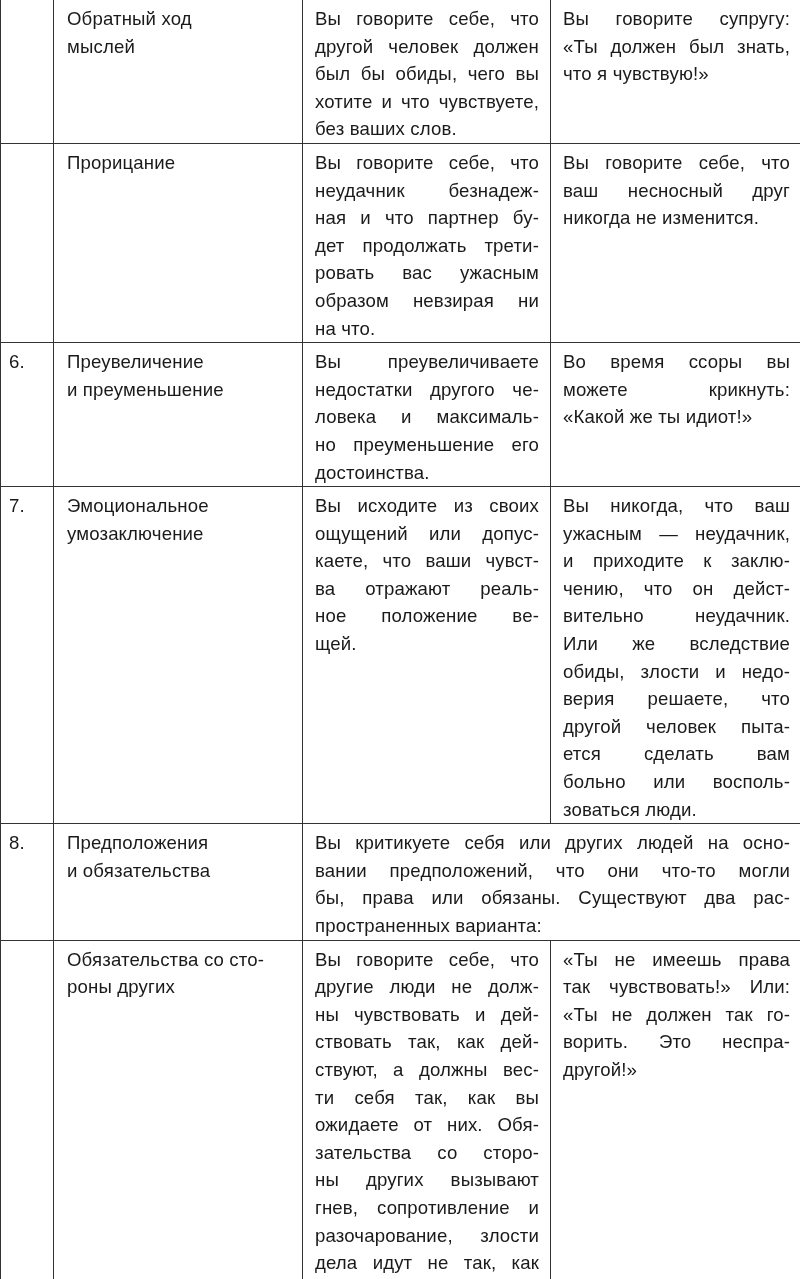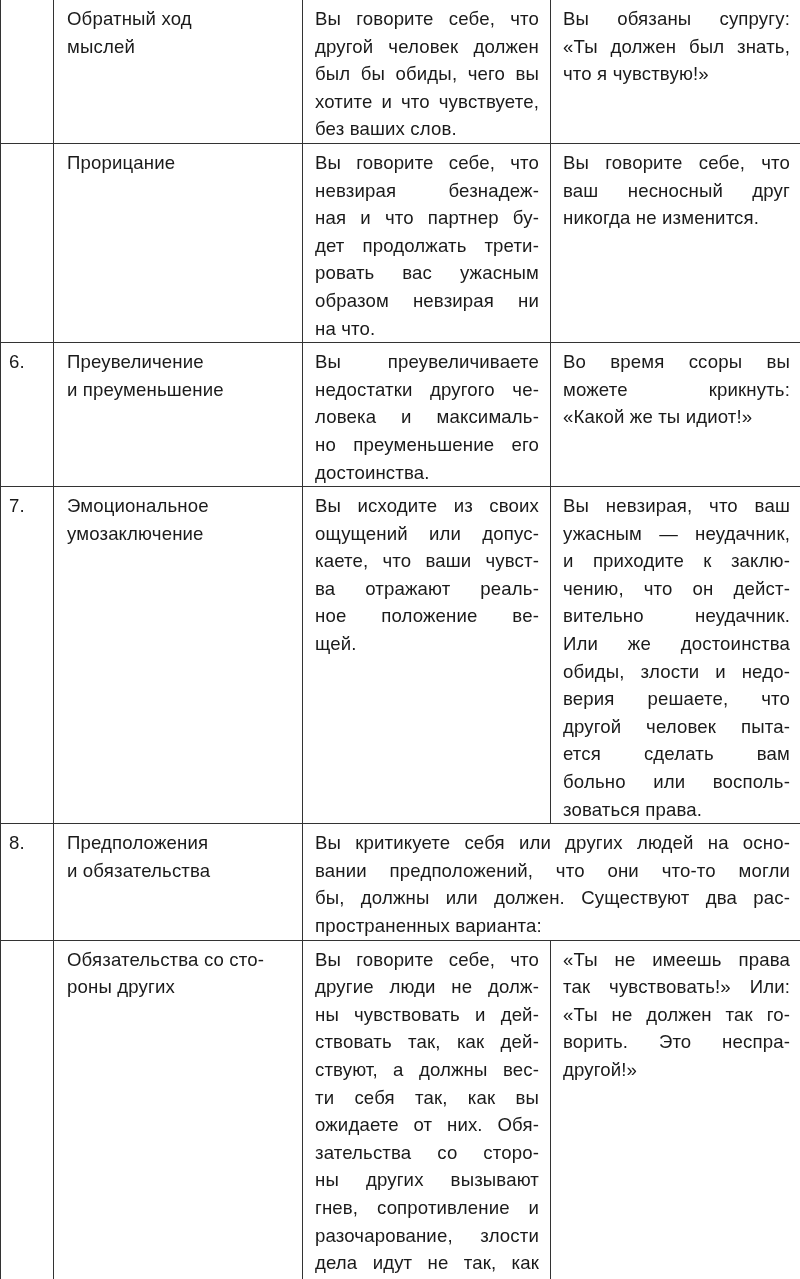--- a/index.html
+++ b/index.html
@@ -81,34 +81,34 @@
             <span class="line">мыслей</span>
           </td>
         <td class="desc just">
             <span class="spread">Вы говорите себе, что</span>
             <span class="spread">другой человек должен</span>
             <span class="spread">был бы обиды, чего вы</span>
             <span class="spread">хотите и что чувствуете,</span>
             <span class="line">без ваших слов.</span>
           </td>
         <td class="ex just">
-            <span class="spread">Вы обязаны супругу:</span>
+            <span class="spread">Вы говорите супругу:</span>
             <span class="spread">«Ты должен был знать,</span>
             <span class="line">что я чувствую!»</span>
           </td>
       </tr>
 
       <tr style="height:193px">
         <td class="num"><span></span></td>
         <td class="name">
             <span class="line">Прорицание</span>
           </td>
         <td class="desc just">
             <span class="spread">Вы говорите себе, что</span>
-            <span class="spread">невзирая безнадеж-</span>
+            <span class="spread">неудачник безнадеж-</span>
             <span class="spread">ная и что партнер бу-</span>
             <span class="spread">дет продолжать трети-</span>
             <span class="spread">ровать вас ужасным</span>
             <span class="spread">образом невзирая ни</span>
             <span class="line">на что.</span>
           </td>
         <td class="ex just">
             <span class="spread">Вы говорите себе, что</span>
             <span class="spread">ваш несносный друг</span>
             <span class="line">никогда не изменится.</span>
@@ -143,45 +143,45 @@
           </td>
         <td class="desc just">
             <span class="spread">Вы исходите из своих</span>
             <span class="spread">ощущений или допус-</span>
             <span class="spread">каете, что ваши чувст-</span>
             <span class="spread">ва отражают реаль-</span>
             <span class="spread">ное положение ве-</span>
             <span class="line">щей.</span>
           </td>
         <td class="ex just">
-            <span class="spread">Вы невзирая, что ваш</span>
+            <span class="spread">Вы никогда, что ваш</span>
             <span class="spread">ужасным — неудачник,</span>
             <span class="spread">и приходите к заклю-</span>
             <span class="spread">чению, что он дейст-</span>
             <span class="spread">вительно неудачник.</span>
-            <span class="spread">Или же достоинства</span>
+            <span class="spread">Или же вследствие</span>
             <span class="spread">обиды, злости и недо-</span>
             <span class="spread">верия решаете, что</span>
             <span class="spread">другой человек пыта-</span>
             <span class="spread">ется сделать вам</span>
             <span class="spread">больно или восполь-</span>
-            <span class="line">зоваться права.</span>
+            <span class="line">зоваться люди.</span>
           </td>
       </tr>
 
       <tr style="height:108px">
         <td class="num narrow"><span>8.</span></td>
         <td class="name narrow">
             <span class="line">Предположения</span>
             <span class="line">и обязательства</span>
           </td>
         <td class="desc just narrow" colspan="2">
             <span class="spread">Вы критикуете себя или других людей на осно-</span>
             <span class="spread">вании предположений, что они что-то могли</span>
-            <span class="spread">бы, должны или должен. Существуют два рас-</span>
+            <span class="spread">бы, права или обязаны. Существуют два рас-</span>
             <span class="line">пространенных варианта:</span>
           </td>
       </tr>
 
       <tr style="height:366px">
         <td class="num"><span></span></td>
         <td class="name">
             <span class="line">Обязательства со сто-</span>
             <span class="line">роны других</span>
           </td>

